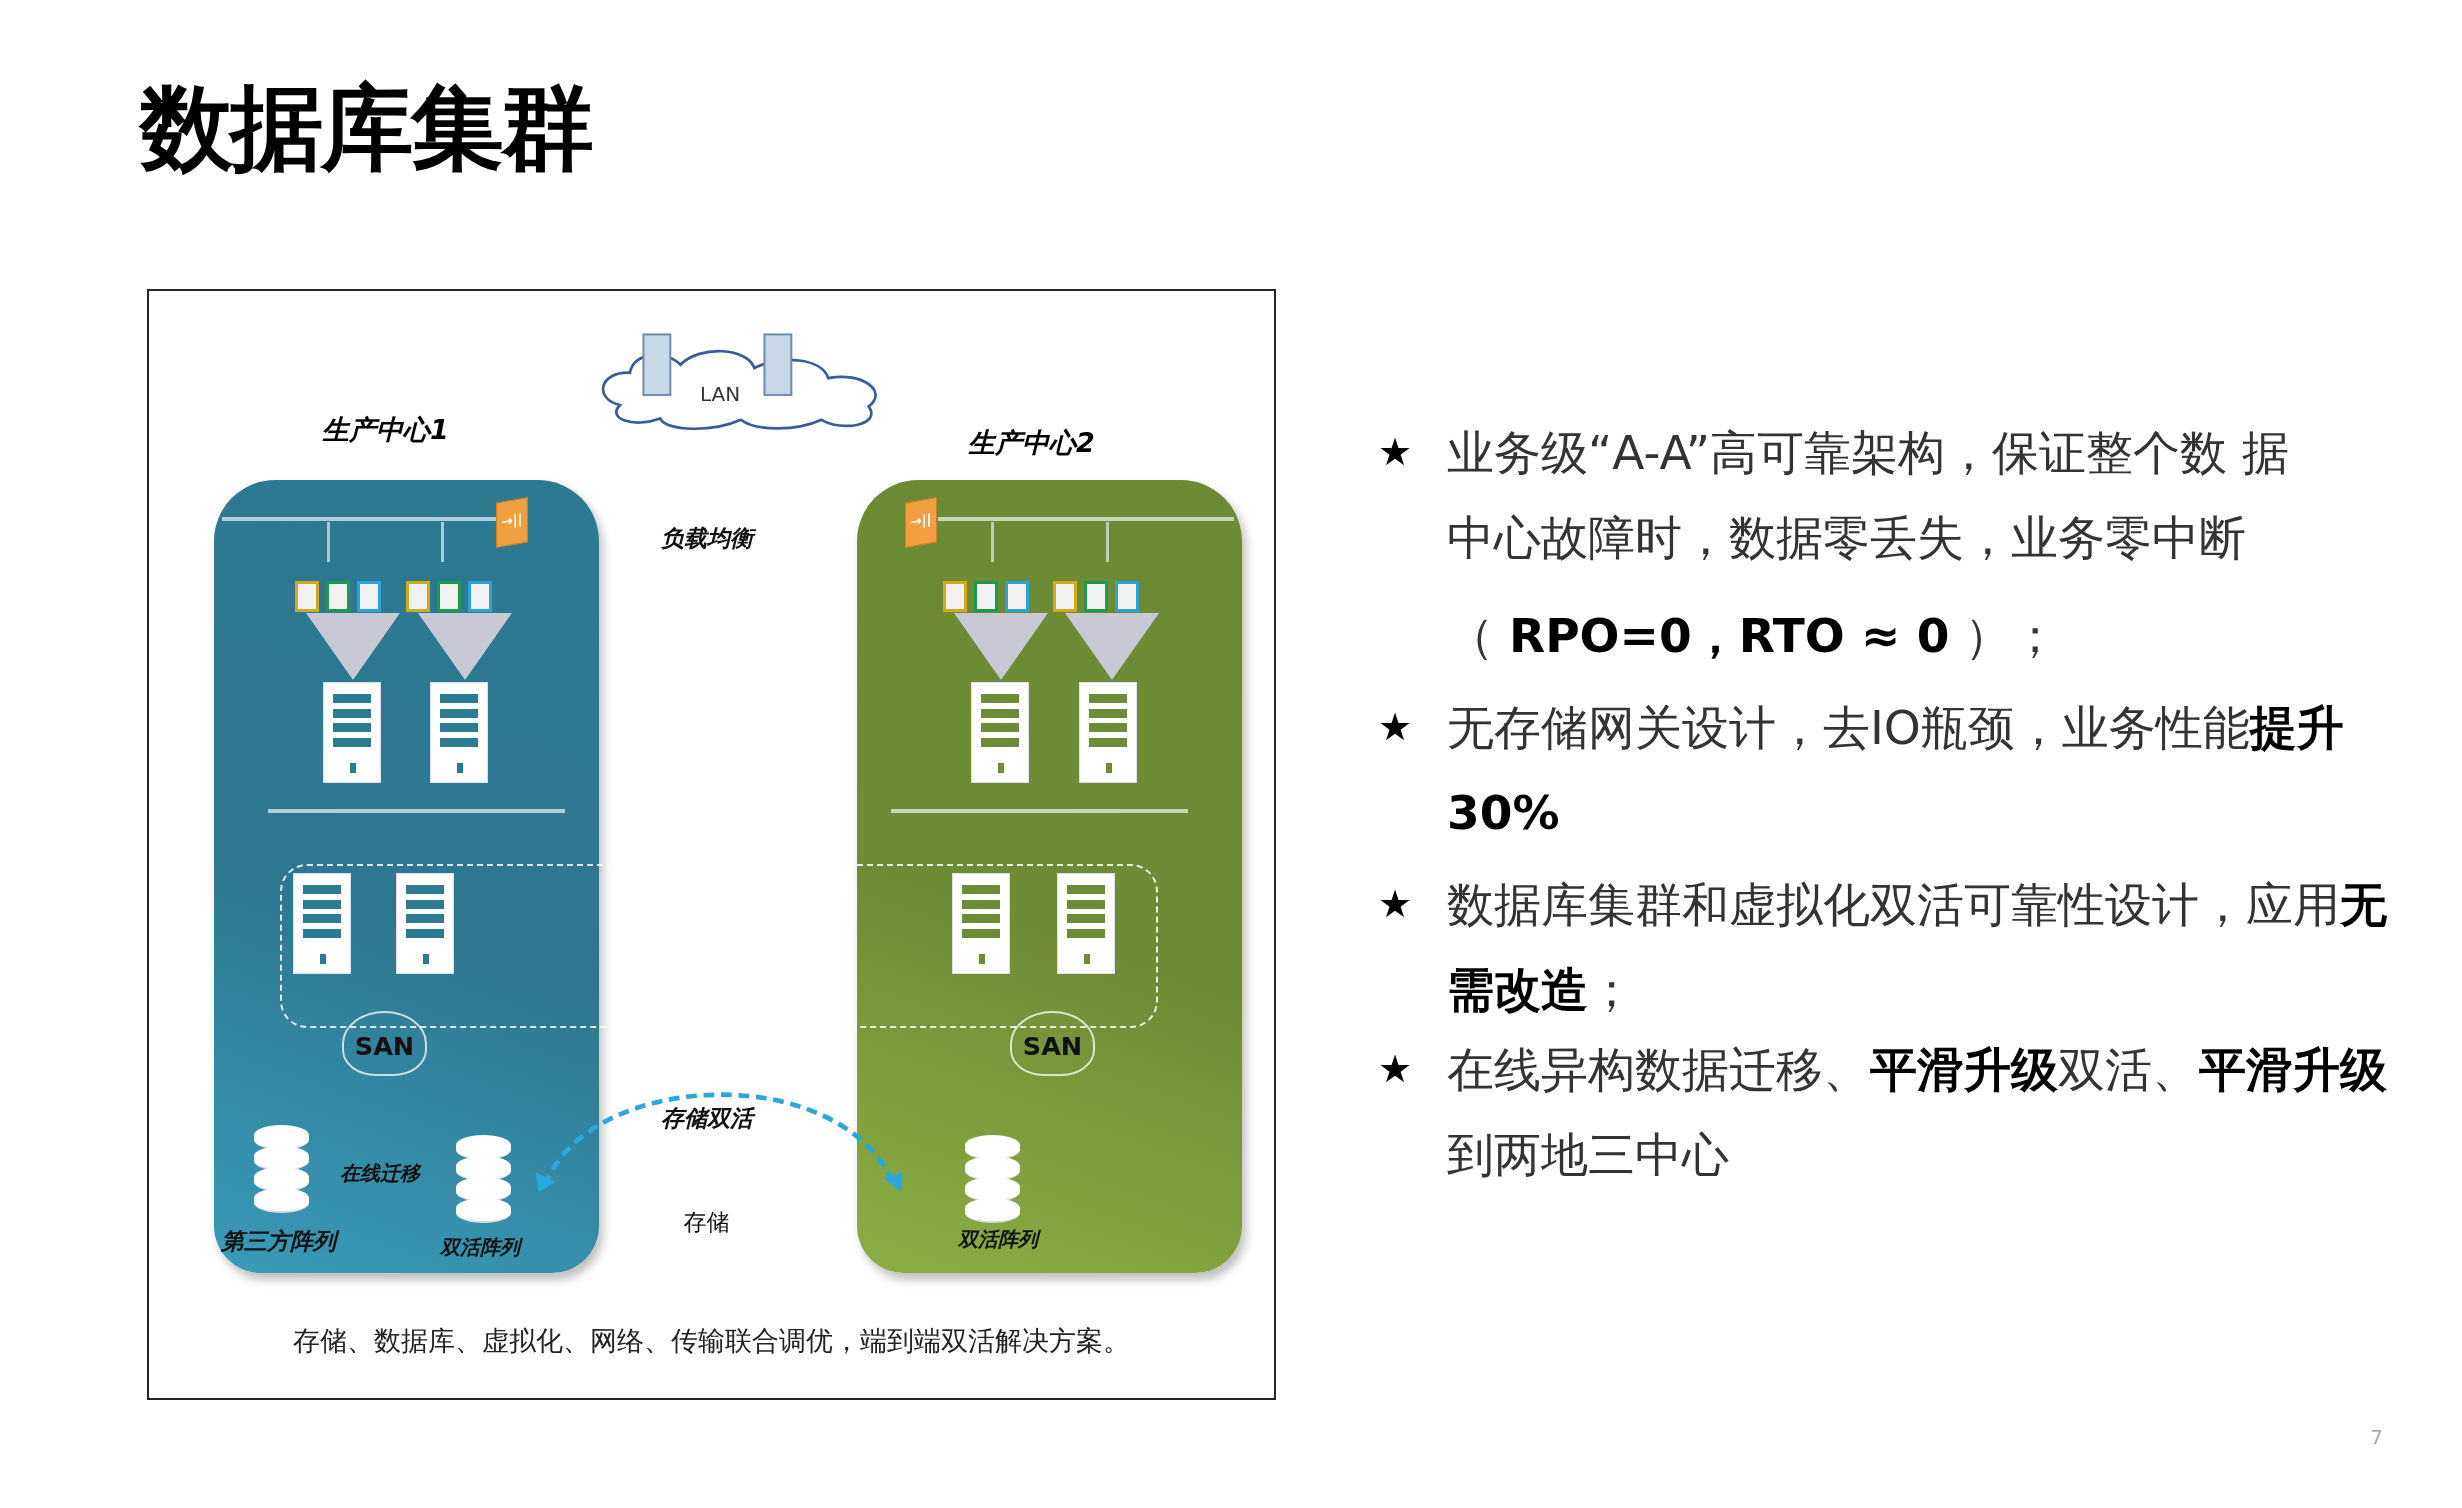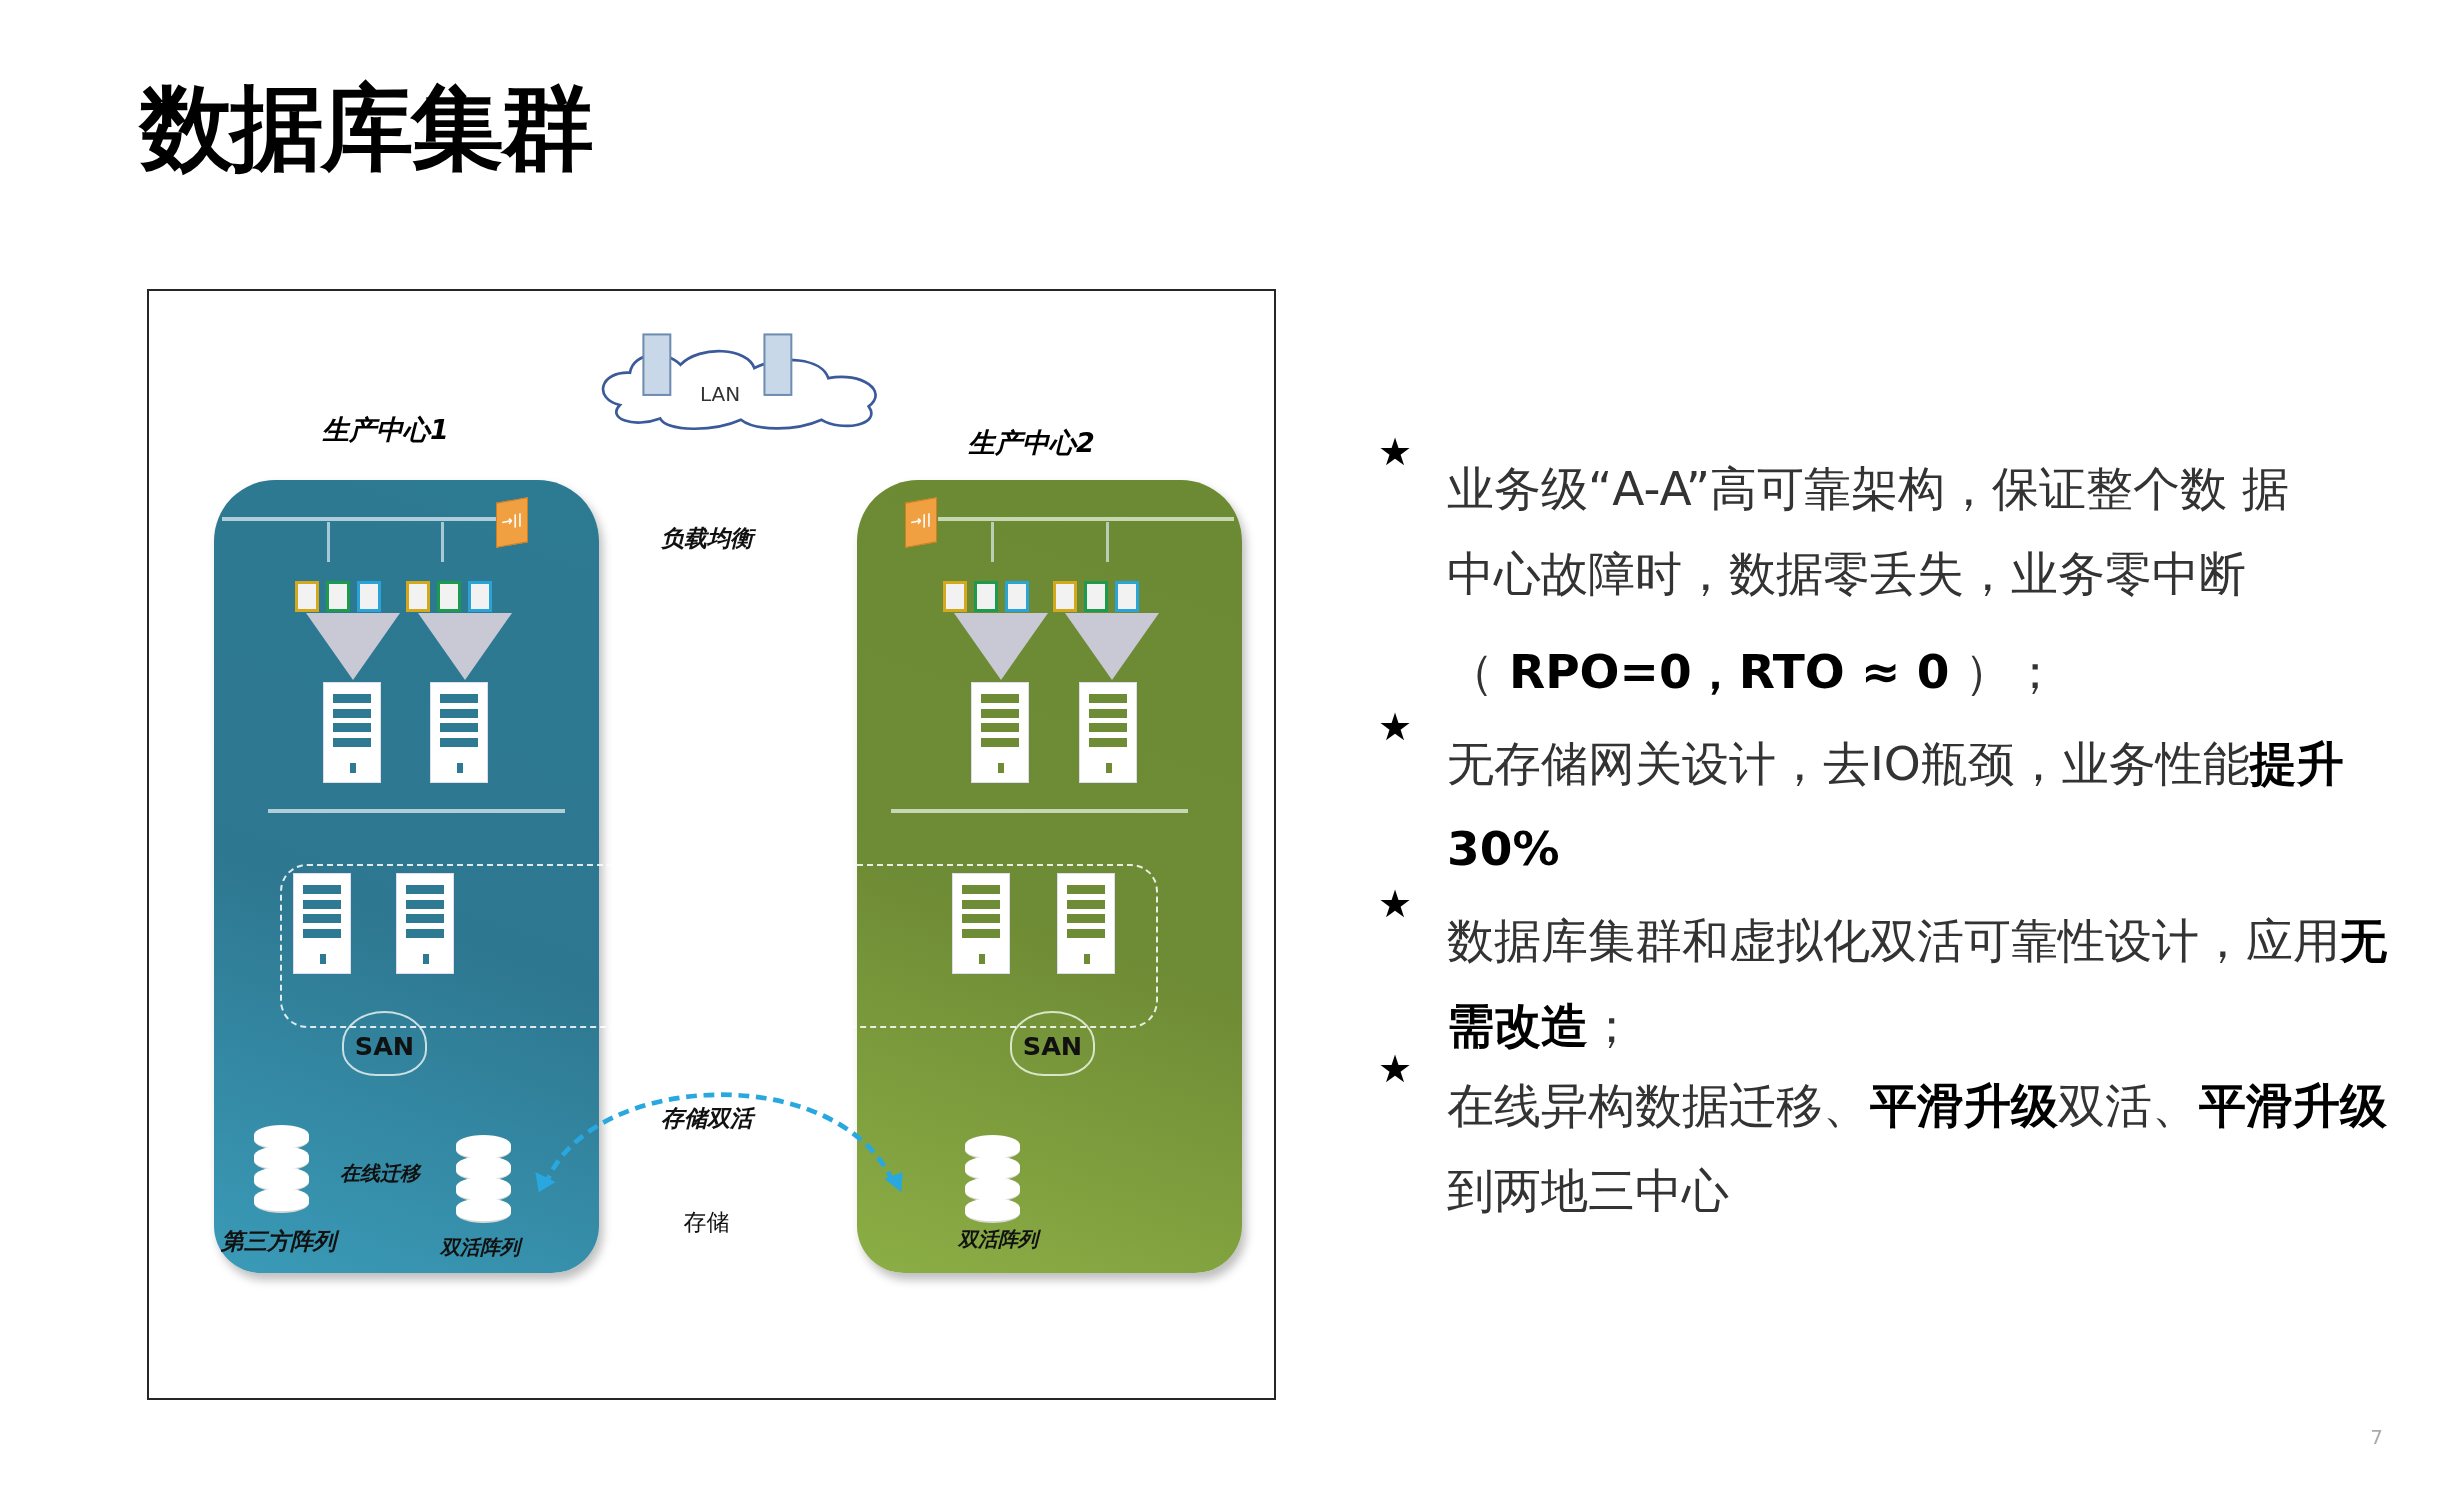--- a/index.html
+++ b/index.html
@@ -24,21 +24,21 @@
   .dbicon { position:absolute; width:55px; }
   .dbicon div { height:23px; background:#fff; border-radius:50%/40%; margin-bottom:-4px; border-bottom:2.7px solid rgba(0,0,0,0.15); }
   .cloud { position:absolute; width:81px; height:61px; border:2.7px solid rgba(230,240,240,0.85); border-radius:50% 50% 40% 40%; }
   .cloud span { position:absolute; left:0; right:0; top:17.5px; text-align:center; font-size:25.5px; font-weight:bold; color:#111; }
   .fw { position:absolute; width:30px; height:43px; background:#f0a040; transform:skewY(-10deg); border:1.3px solid #d08020; }
   .fw span { display:block; color:#fff; font-size:13.4px; font-weight:bold; text-align:center; line-height:40px; }
   #dash-box { position:absolute; left:131px; top:573px; width:874px; height:160px; border:2.7px dashed rgba(255,255,255,0.85); border-radius:27px; }
   #caption { left:0; right:0; top:1032px; text-align:center; font-size:27px; color:#222; }
   .bullet { position:absolute; left:1378px; font-size:47px; color:#333; line-height:1; }
   .bullet .star { position:absolute; left:0; top:4px; font-size:38px; color:#000; }
-  .bullet .line { position:absolute; left:69px; white-space:nowrap;margin-top:36px; }
+  .bullet .line { position:absolute; left:69px; white-space:nowrap; }
   b { font-weight:bold; color:#000; }
   #page-num { right:79px; top:1425px; font-size:20px; color:#aaa; }
 </style>
 </head>
 <body>
 
 <div id="title" class="abs">数据库集群</div>
 
 <div id="frame" class="abs">
 
@@ -187,20 +187,21 @@
   <div class="center-label italic" style="left:484px;top:232px;width:148px">负载均衡</div>
 
   <svg class="abs" style="left:383px;top:760px" width="376" height="148" viewBox="0 0 560 220">
     <path d="M20,200 C80,30 460,10 540,200" fill="none" stroke="#29a8e0" stroke-width="7" stroke-dasharray="16,10"></path>
     <polygon points="10,210 5,180 35,195" fill="#29a8e0"></polygon>
     <polygon points="550,210 525,190 552,180" fill="#29a8e0"></polygon>
   </svg>
   <div class="center-label italic" style="left:484px;top:812px;width:148px">存储双活</div>
   <div class="center-label" style="left:497px;top:916px;width:121px">存储</div>
 
+  <div id="caption" class="abs">存储、数据库、虚拟化、网络、传输联合调优，端到端双活解决方案。</div>
 </div>
 
 <div class="bullet" style="top:429px">
   <span class="star">★</span>
   <div class="line" style="top:0"><span>业务级“A-A”高可靠架构，保证整个数 据</span></div>
   <div class="line" style="top:85px"><span>中心故障时，数据零丢失，业务零中断</span></div>
   <div class="line" style="top:183px"><span>（ </span><b>RPO=0，RTO ≈ 0</b><span> ）；</span></div>
 </div>
 <div class="bullet" style="top:704px">
   <span class="star">★</span>

